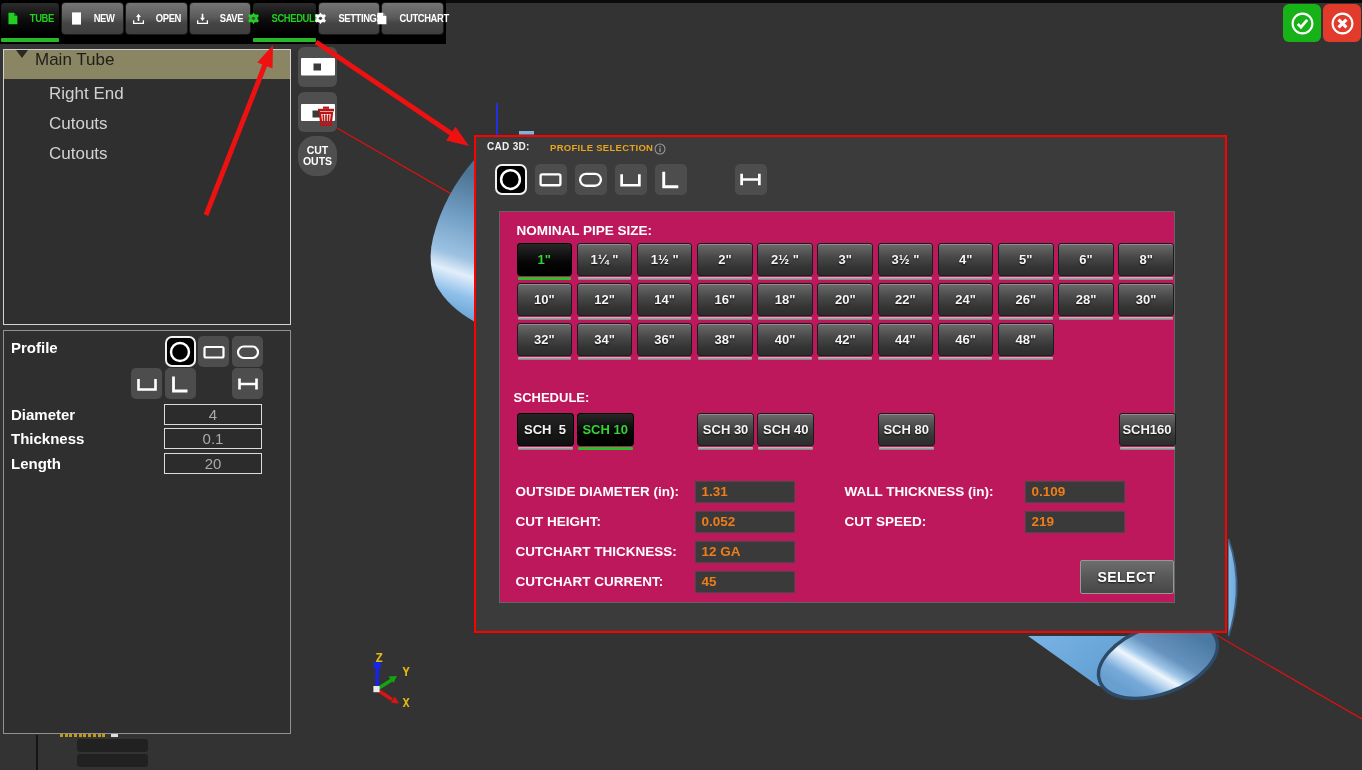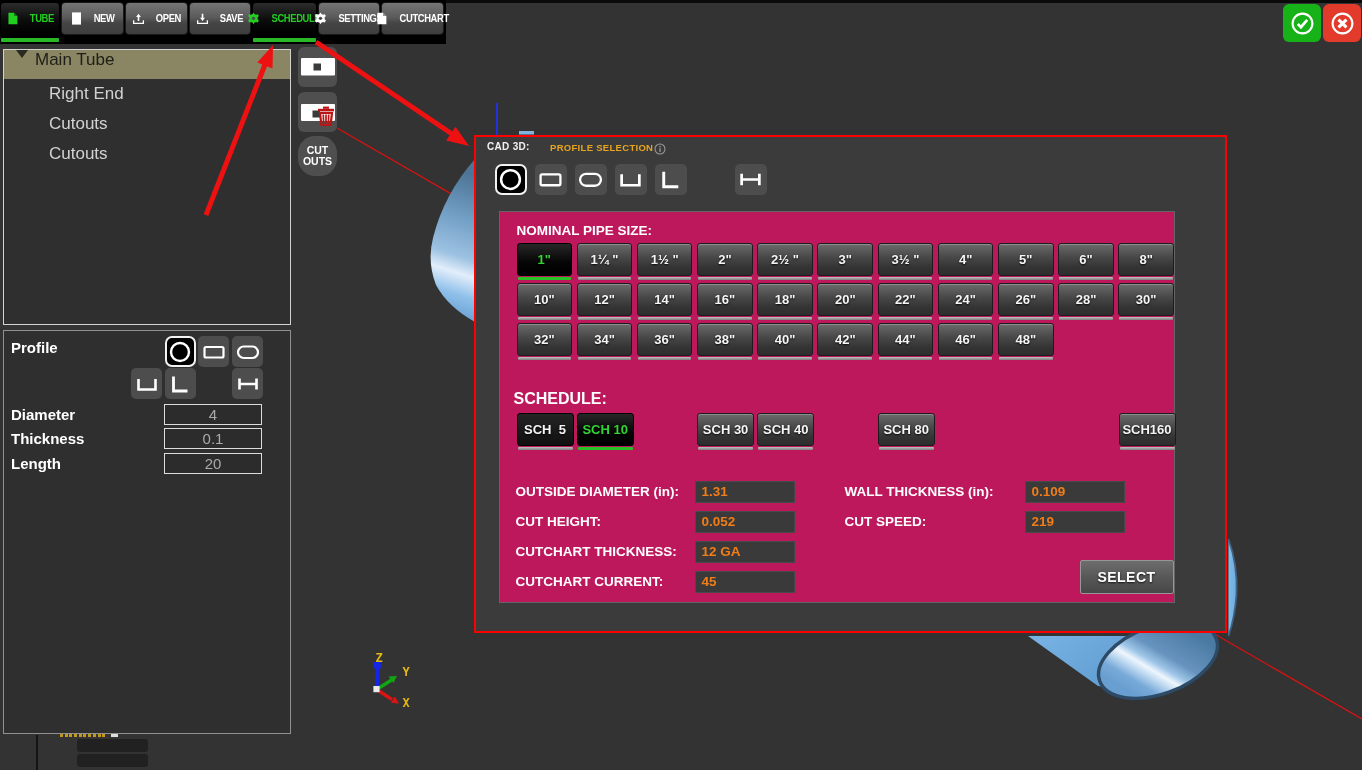--- a/index.html
+++ b/index.html
@@ -142,21 +142,21 @@
   .grid-btn.selected .face {
     background:linear-gradient(180deg,#272727 0%,#050505 60%,#000 100%);
     border-color:#000; color:#35d435; box-shadow:none;
   }
   .grid-btn.selected .base { background:#28c228; }
   .grid-btn.dark .face {
     background:linear-gradient(180deg,#242424 0%,#101010 100%);
     box-shadow:none; border-color:#000;
   }
 
-  #schedule-label { position:absolute; left:14px; top:178px; color:#fff; font-weight:bold; font-size:16px; }
+  #schedule-label { position:absolute; left:14px; top:178px; color:#fff; font-weight:bold; font-size:13px; }
   #schedule-row { position:absolute; left:0; top:201px; width:676px; height:40px; }
   #schedule-row .grid-btn { position:absolute; left:calc(17px + var(--col) * 60.2px); width:57px; }
 
   .dlg-field-row { position:absolute; height:22px; }
   .dlg-field-label { position:absolute; left:0; top:0; height:22px; line-height:22px; color:#fff; font-weight:bold; font-size:13.5px; }
   .dlg-field-box { position:absolute; top:0; width:100px; height:22px; background:#3a3a3a; border:1px solid #484848;
                    color:#f07d18; font-weight:bold; font-size:13.5px; line-height:20px; padding-left:6px; }
   .fields-left .dlg-field-row { left:16px; width:280px; }
   .fields-left .dlg-field-box { left:179px; }
   .fields-right .dlg-field-row { left:345px; width:280px; }

